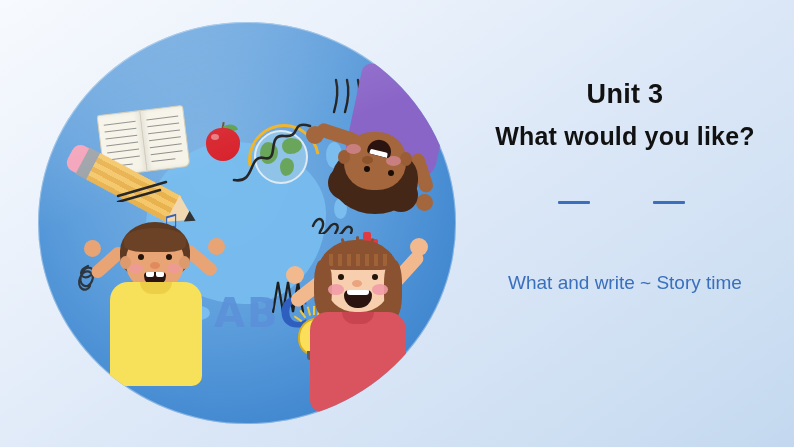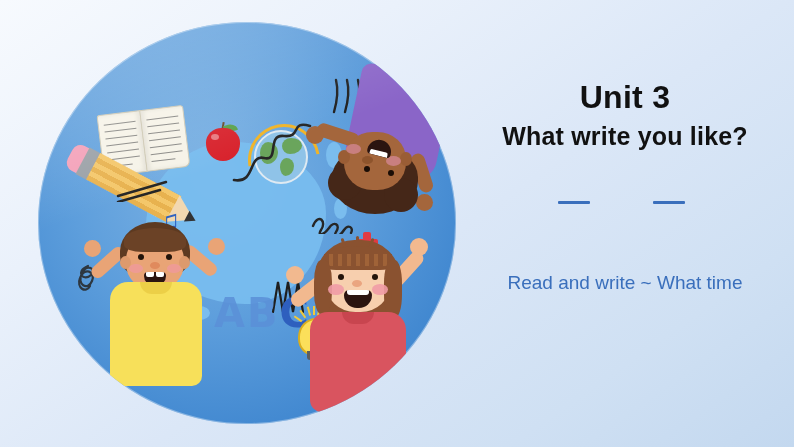--- a/index.html
+++ b/index.html
@@ -88,21 +88,21 @@
   .minus{position:absolute;left:323px;top:243px;width:20px;height:8px;background:#2f62c0;border-radius:3px;transform:rotate(-12deg);}
   .pct{position:absolute;left:320px;top:270px;color:#2f62c0;font-size:30px;font-weight:bold;transform:rotate(-8deg);}
 
   
   .kid{position:absolute;}
 
   
   .txtcol{position:absolute;left:456px;top:0;width:338px;height:447px;}
   #unit{
     position:absolute;left:0;top:79px;width:338px;text-align:center;
-    font-size:32px;font-weight:bold;color:#111;letter-spacing:.3px;
+    font-size:27px;font-weight:bold;color:#111;letter-spacing:.3px;
   }
   #question{
     position:absolute;left:0;top:122px;width:338px;text-align:center;
     font-size:25px;font-weight:bold;color:#111;letter-spacing:.2px;
   }
   .dashes{position:absolute;left:0;top:198px;width:338px;height:10px;}
   .dash{position:absolute;top:3px;height:3px;background:#3a6fbc;border-radius:1px;}
   .dash.d1{left:102px;width:32px;}
   .dash.d2{left:197px;width:32px;}
   #part{
@@ -328,25 +328,25 @@
       <div style="position:absolute;left:56px;top:76px;width:32px;height:12px;border-radius:0 0 14px 14px;background:#c8454f;"></div>
     </div>
 
     <div class="rim"></div>
   </div>
 
   <div class="txtcol">
 
     <div id="unit">Unit 3</div>
 
-    <div id="question">What write you like?</div>
+    <div id="question">What would you like?</div>
 
     <div class="dashes">
       <div class="dash d1"></div>
       <div class="dash d2"></div>
     </div>
 
 
-    <div id="sub">Read and write ~ What time</div>
+    <div id="sub">What and write ~ Story time</div>
 
   </div>
 
 </div>
 
 </body></html>

